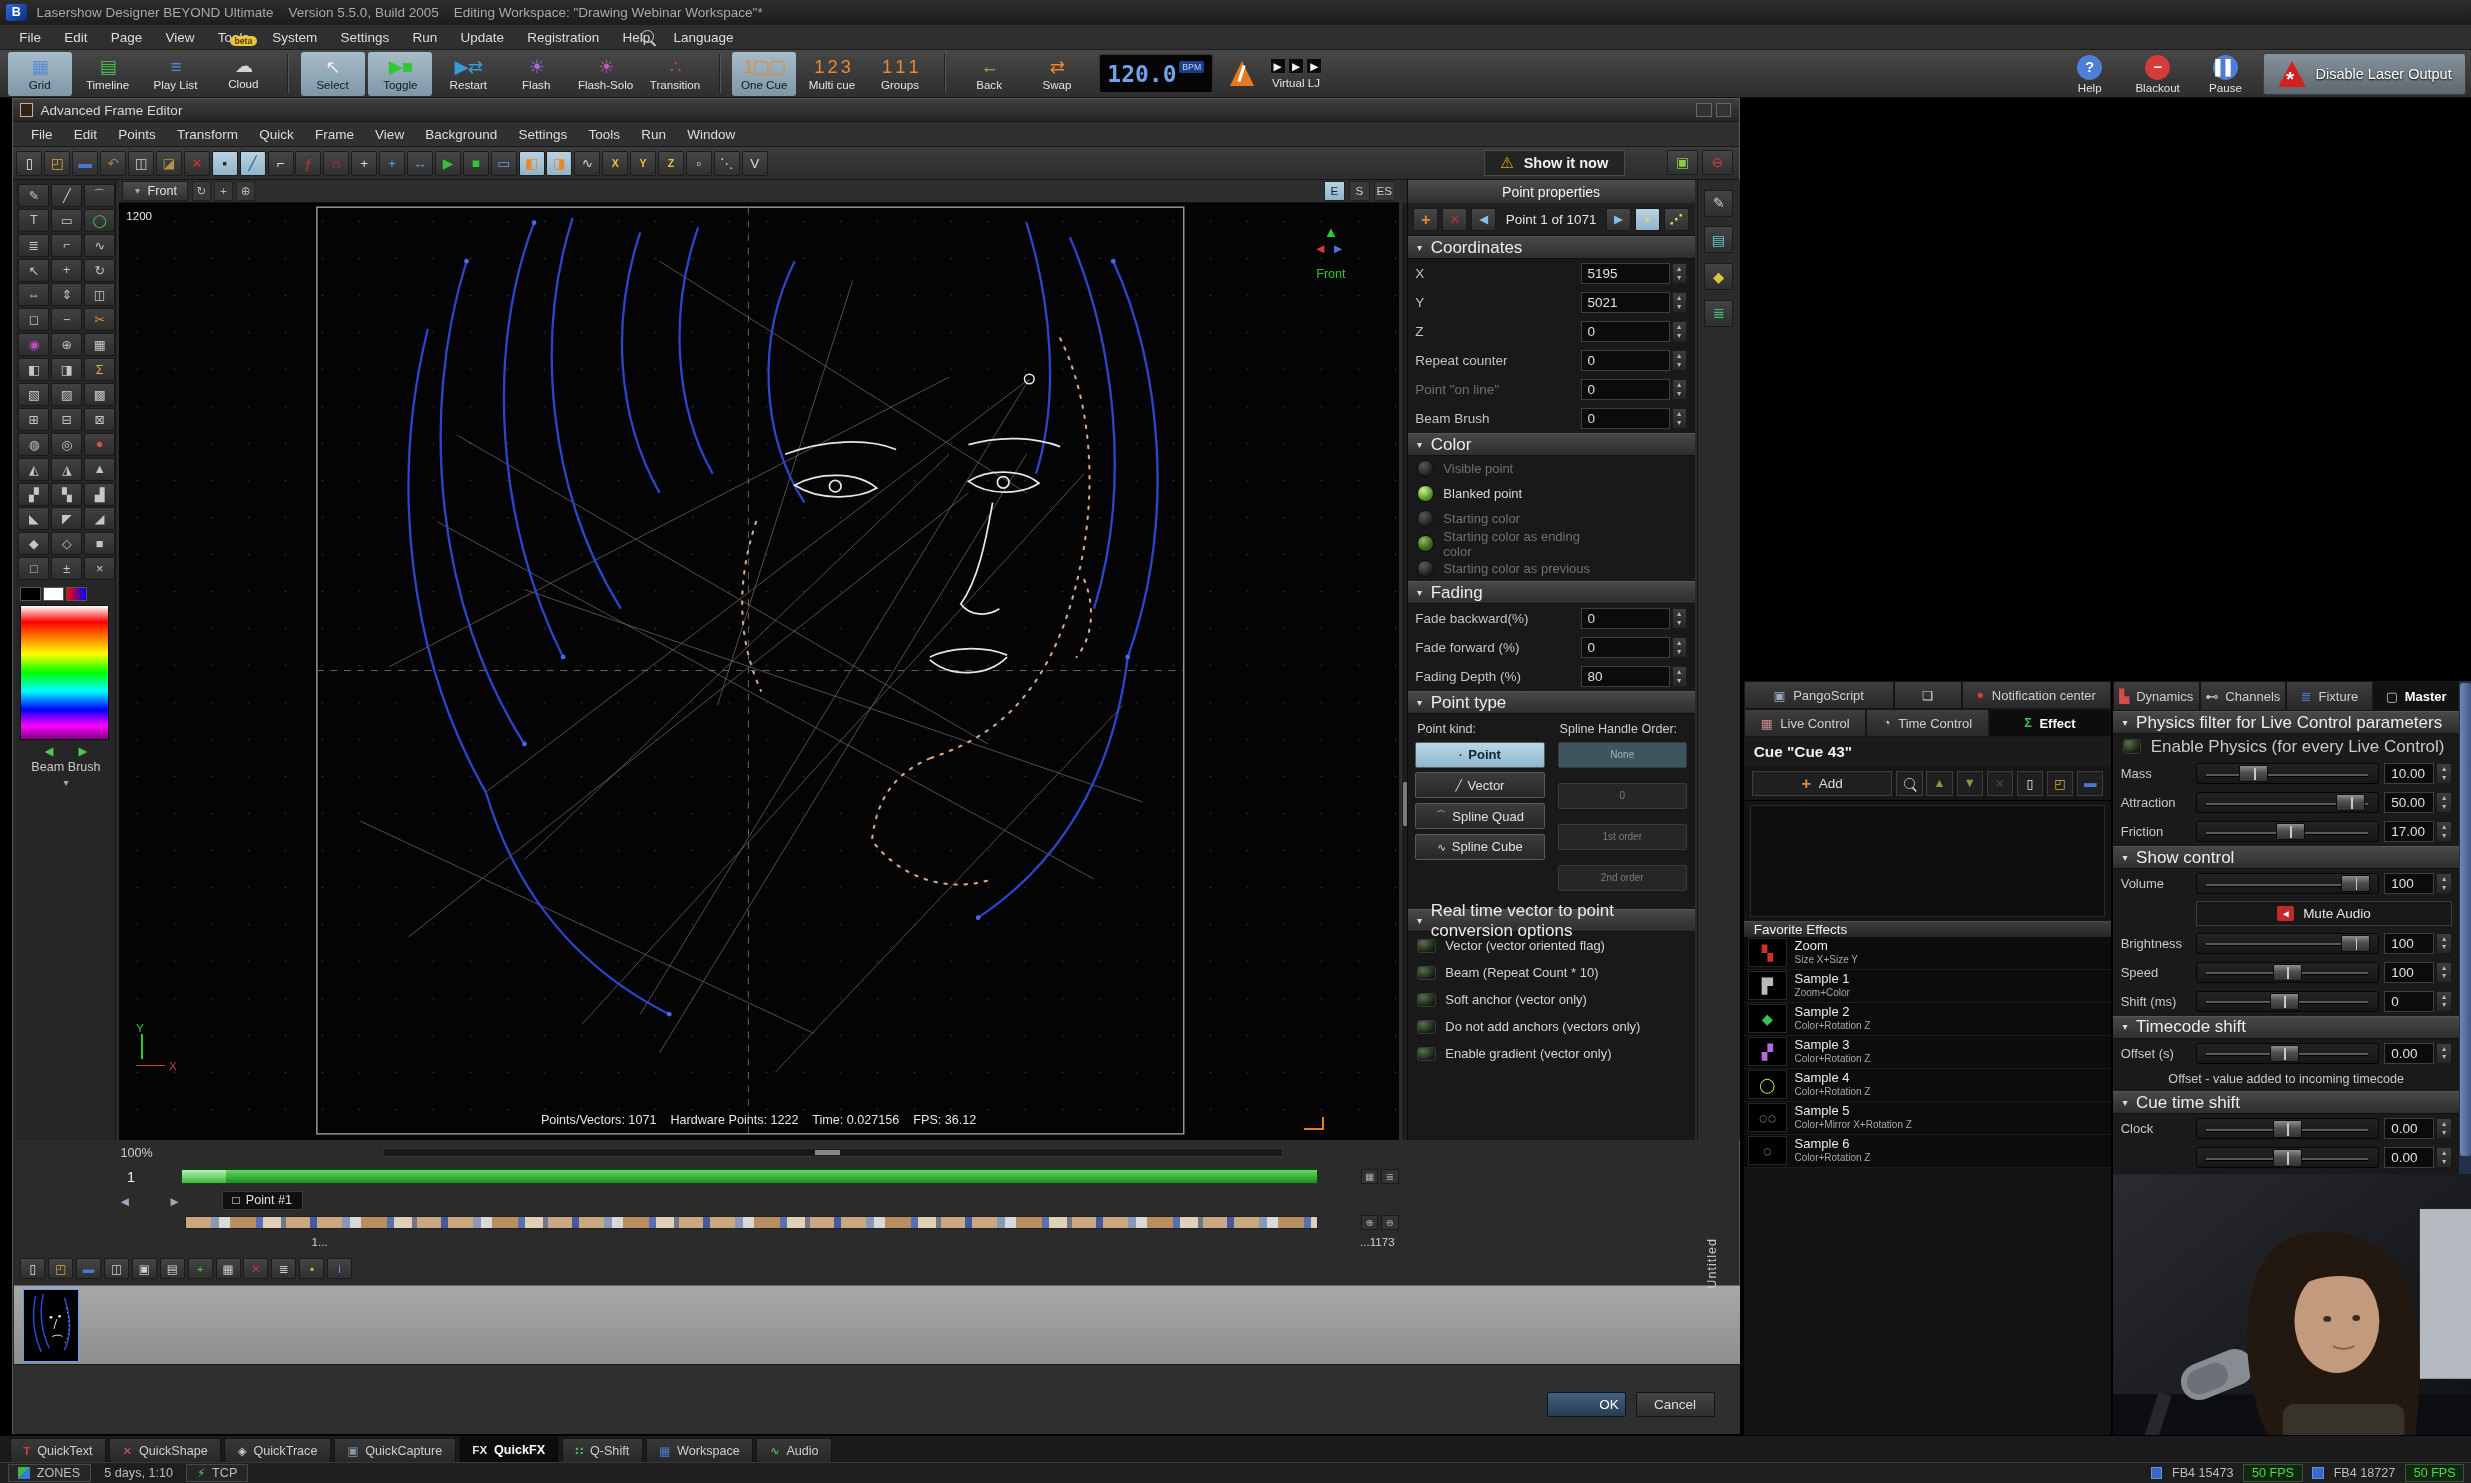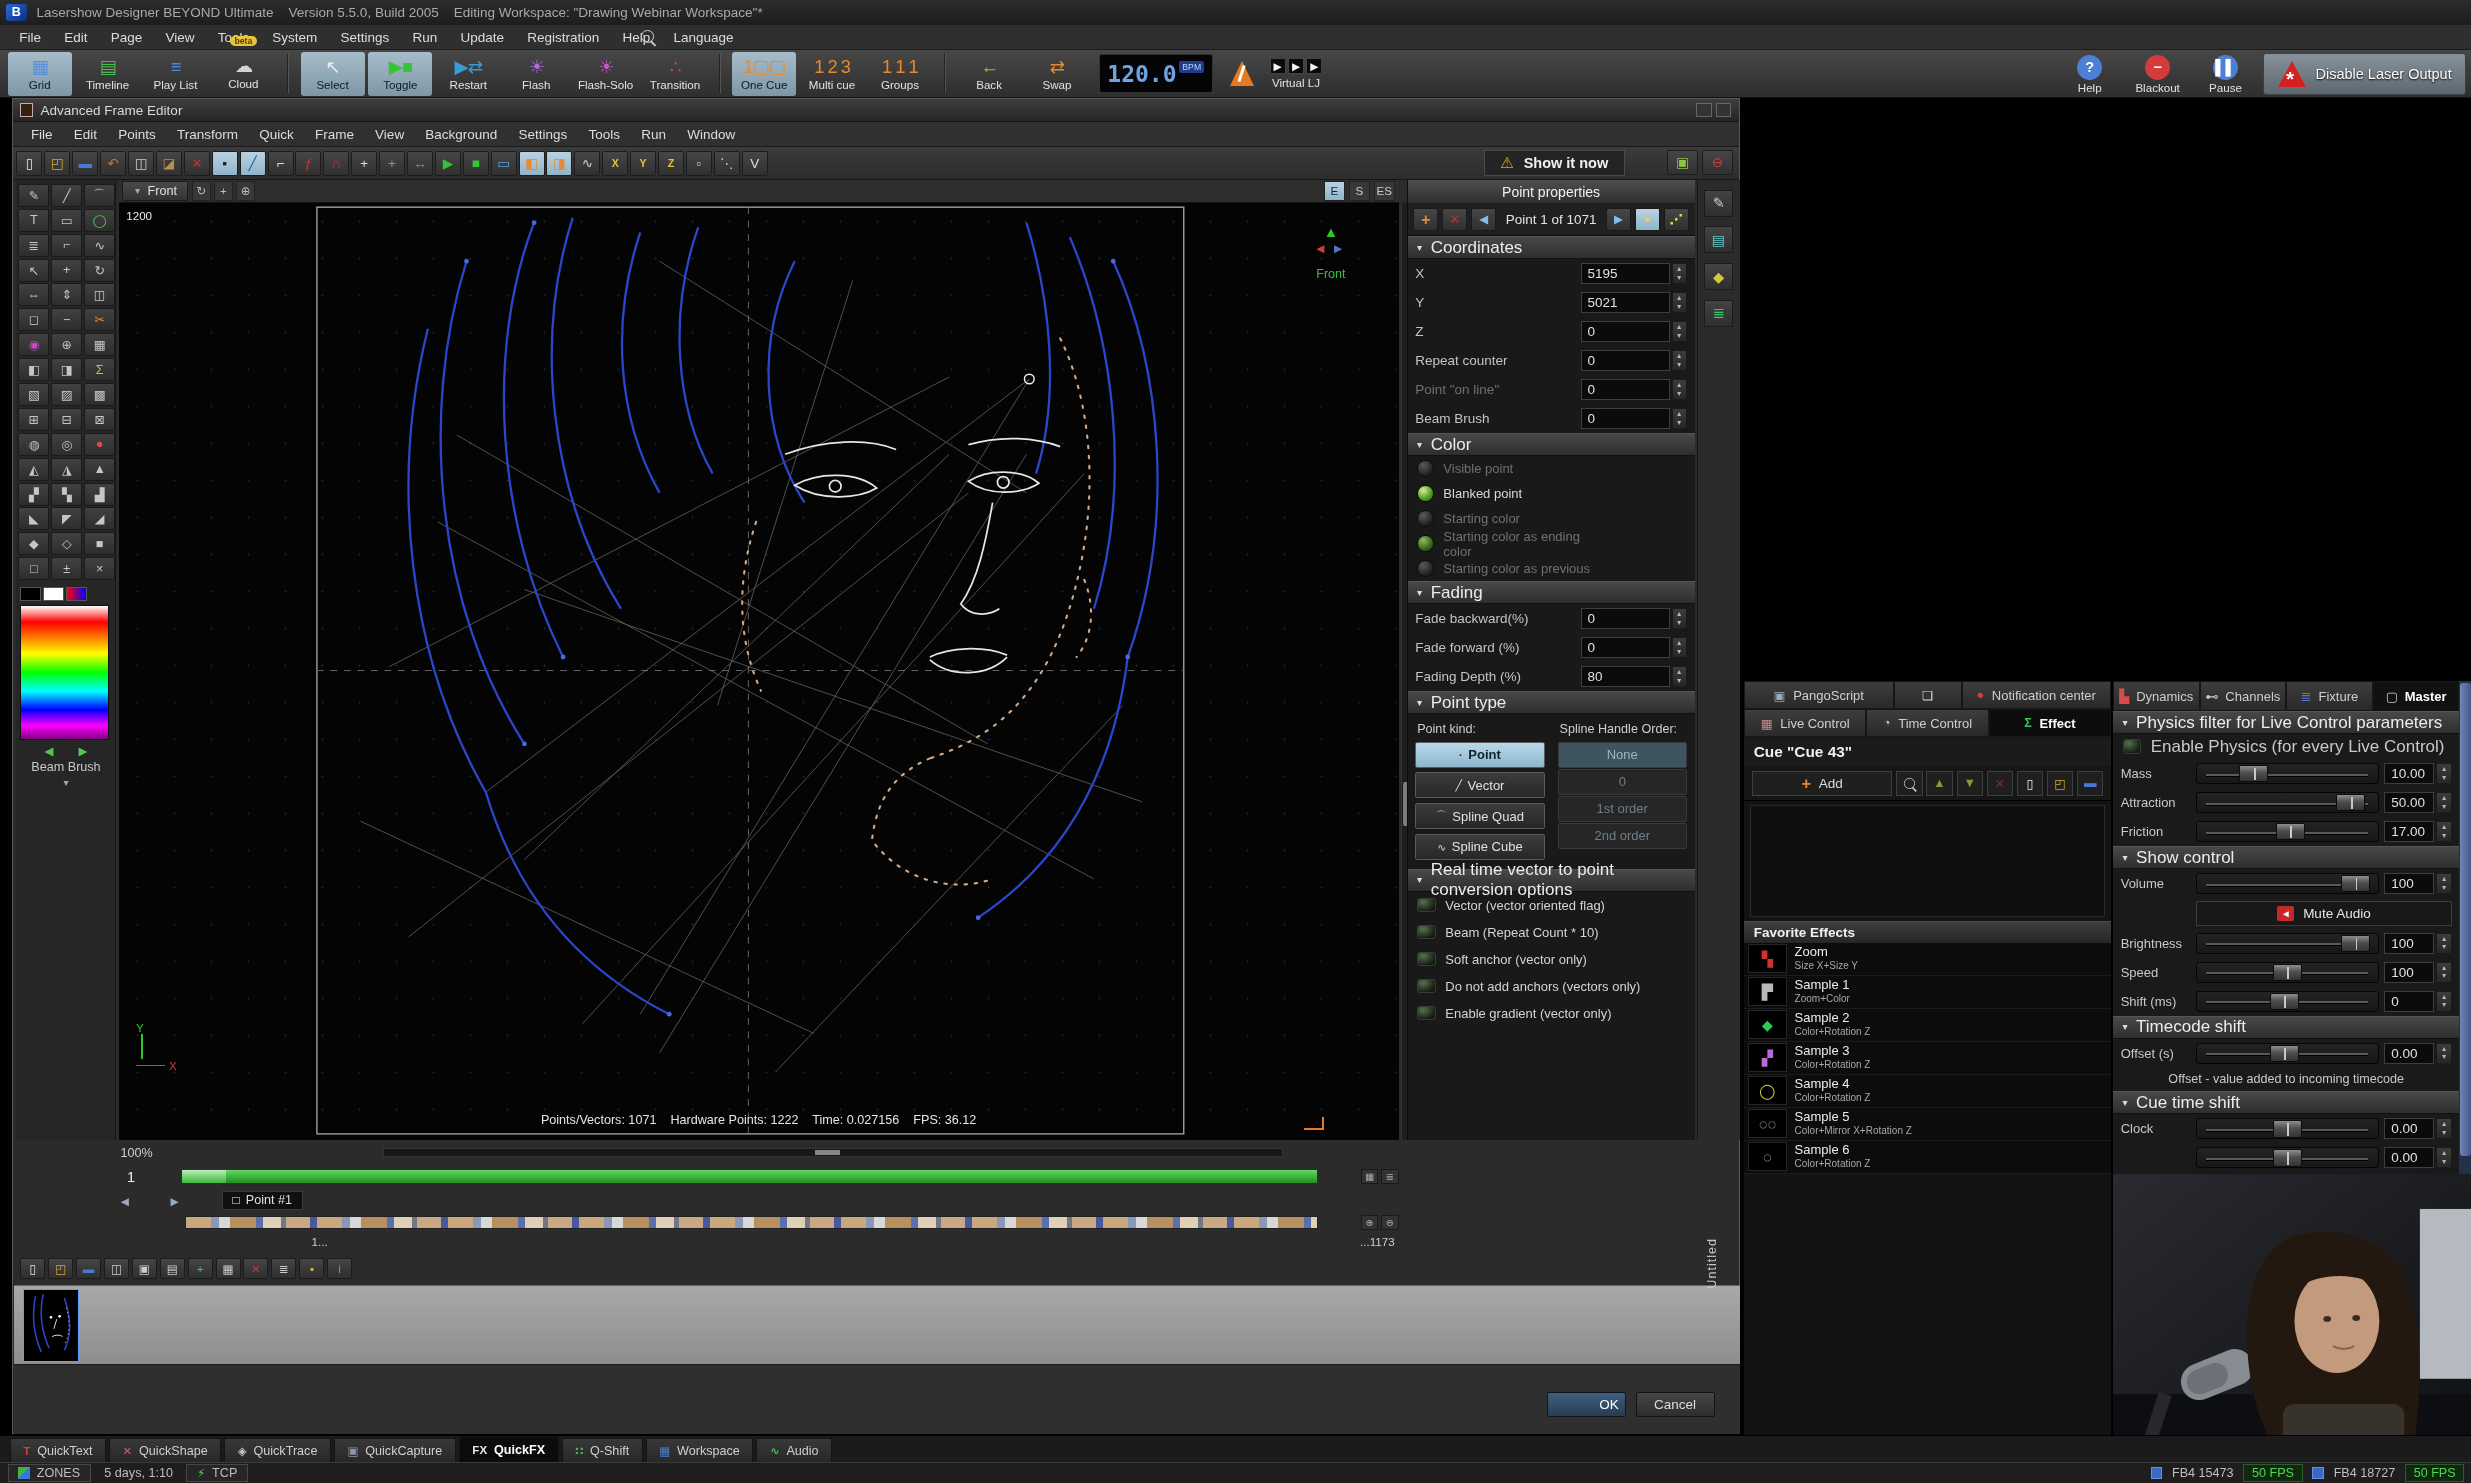--- a/index.html
+++ b/index.html
@@ -158,39 +158,39 @@
   .color-row.on .rad { background:radial-gradient(circle at 35% 30%, #d6f09a, #58a028 55%, #2c5c10); }
   .color-row.on-dim .rad { background:radial-gradient(circle at 35% 30%, #9ab86a, #3c6c1c 55%, #1c3c08); }
   .color-row .lbl { color:#d8d8d8; font-size:13px; flex:1; }
   .color-row.dim .lbl, .color-row.on-dim .lbl { color:#707070; }
   .color-row .swatch { width:77px; height:17.4px; background:#0a0a0a; border:1px solid #3a3a3a; visibility:hidden; }
   #ptype-body { display:flex; padding:3.9px 7.7px; gap:13px; }
   #ptype-body .col { flex:1; }
   .colhead { color:#cfcfcf; font-size:12.6px; margin:3.9px 0 5.8px 1.9px; }
   .kbtn { height:26px; margin-bottom:4.8px; background:linear-gradient(#3c3c3c,#272727); border:1px solid #5a5a5a; border-radius:1.9px; display:flex; align-items:center; justify-content:center; gap:5.8px; color:#e0e0e0; font-size:13px; }
   .kbtn.sel { background:linear-gradient(#bad8ea,#8db6cd); color:#0e2230; font-weight:bold; }
-  .obtn { height:26px; margin-bottom:1px; background:#262626; border:1px solid #3a3a3a; border-radius:1.9px; display:flex; align-items:center; justify-content:center; color:#6f7f88; font-size:13px; }
+  .obtn { height:26px; margin-bottom:15px; background:#262626; border:1px solid #3a3a3a; border-radius:1.9px; display:flex; align-items:center; justify-content:center; color:#6f7f88; font-size:10px; }
   .obtn.sel-dim { background:#3e545f; color:#9fb4bf; }
   .chk { width:18.3px; height:14.5px; border-radius:2.9px; background:radial-gradient(ellipse at 30% 25%, #57714f, #141c10 75%); border:1px solid #3a3a3a; margin-right:9.7px; flex:none; }
   .rt-row { display:flex; align-items:center; height:27px; padding:0 9.7px; color:#d4d4d4; font-size:13px; }
 
   
   #proj { left:1742px; top:98px; width:730px; height:582px; background:#000; }
   #rp-left { left:1744px; top:681px; width:367px; height:802px; background:#131313; }
   .rtabs { display:flex; }
   .rtab { flex:1; height:28px; display:flex; align-items:center; justify-content:center; gap:7.7px; background:linear-gradient(#3d3d3d,#292929); border:1px solid #161616; color:#cfcfcf; font-size:13px; }
   .rtab.active { background:#0d0d0d; color:#fff; font-weight:bold; }
   .rtab .ic { font-size:12.6px; }
   #cuehead { height:29px; display:flex; align-items:center; padding:0 9.7px; color:#f0f0f0; font-size:15.4px; font-weight:bold; background:#1b1b1b; }
   #cuetools { height:35px; display:flex; align-items:center; gap:3.9px; padding:0 7.7px; background:#161616; border-bottom:1px solid #000; }
   #addbtn { width:145px; height:25px; background:#1f1f1f; border:1px solid #3e3e3e; display:flex; align-items:center; justify-content:center; gap:7.7px; color:#ddd; font-size:13.5px; }
   #addbtn .plus { color:#e8892e; font-weight:bold; font-size:16.4px; }
   .cico { width:27px; height:25px; background:#1f1f1f; border:1px solid #3e3e3e; display:flex; align-items:center; justify-content:center; font-size:12.6px; }
   #cuelist { height:112px; background:#0e0e0e; border:1px solid #2a2a2a; margin:3.9px 5.8px; }
-  #favhead { height:22px; background:linear-gradient(#3e3e3e,#262626); display:flex; align-items:center; padding:0 9.7px; color:#f2f2f2; font-weight:bold; font-size:13.5px; border-top:1px solid #4a4a4a; }
+  #favhead { height:16px; background:linear-gradient(#3e3e3e,#262626); display:flex; align-items:center; padding:0 9.7px; color:#f2f2f2; font-weight:normal; font-size:13.5px; border-top:1px solid #4a4a4a; }
   .fav { display:flex; align-items:center; height:33px; border-bottom:1px solid #1c1c1c; background:#0c0c0c; }
   .fav .fic { width:39px; height:29px; background:#000; border:1px solid #262626; margin:0 7.7px 0 3.9px; display:flex; align-items:center; justify-content:center; font-size:14.5px; }
   .fav .meta .n { color:#ececec; font-size:13px; line-height:14.5px; }
   .fav .meta .d { color:#a8a8a8; font-size:10px; line-height:13.5px; }
 
   #rp-right { left:2113px; top:681px; width:359px; height:493px; background:#1a1a1a; overflow:hidden; }
   #rp-right .inner { position:absolute; left:0; top:0; right:12.6px; }
   #rpscroll { position:absolute; right:0; top:0; width:12.6px; height:100%; background:#22304a; }
   #rpscroll .h { position:absolute; left:1px; top:1.9px; width:10.6px; height:96%; background:linear-gradient(90deg,#6f86b8,#44598a); border-radius:2.9px; }
   .mtabs { display:flex; height:30px; }

